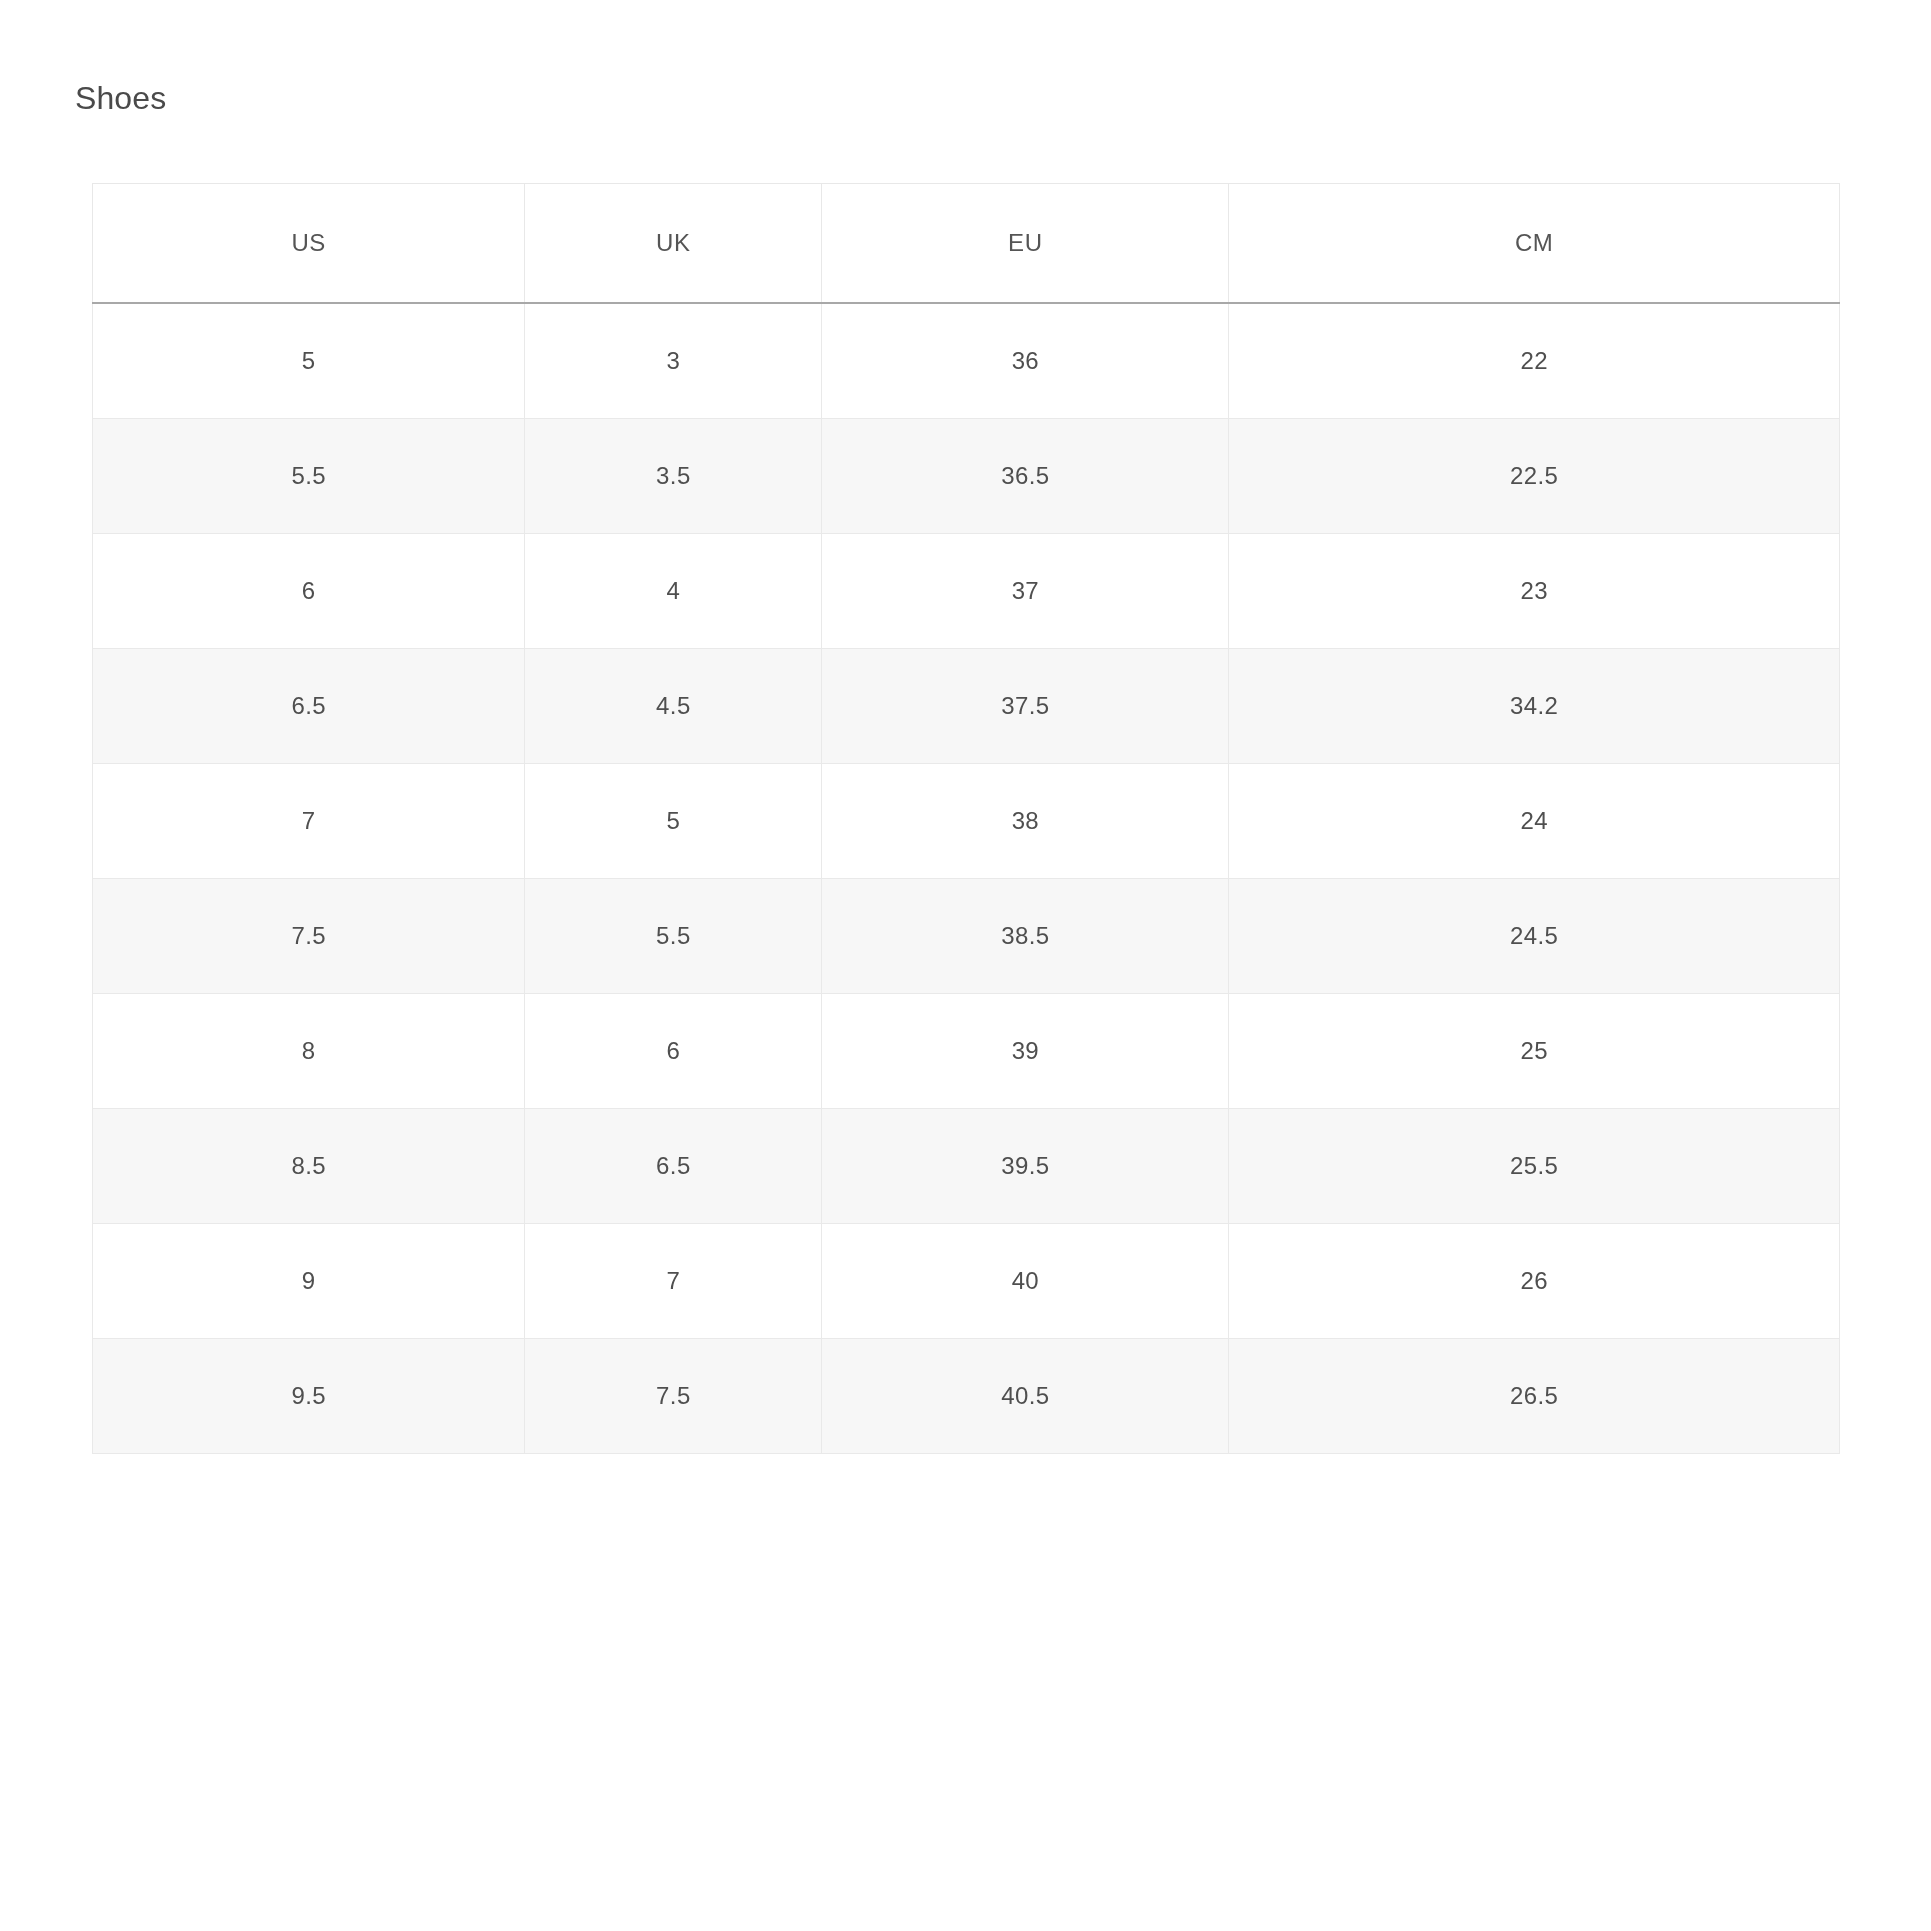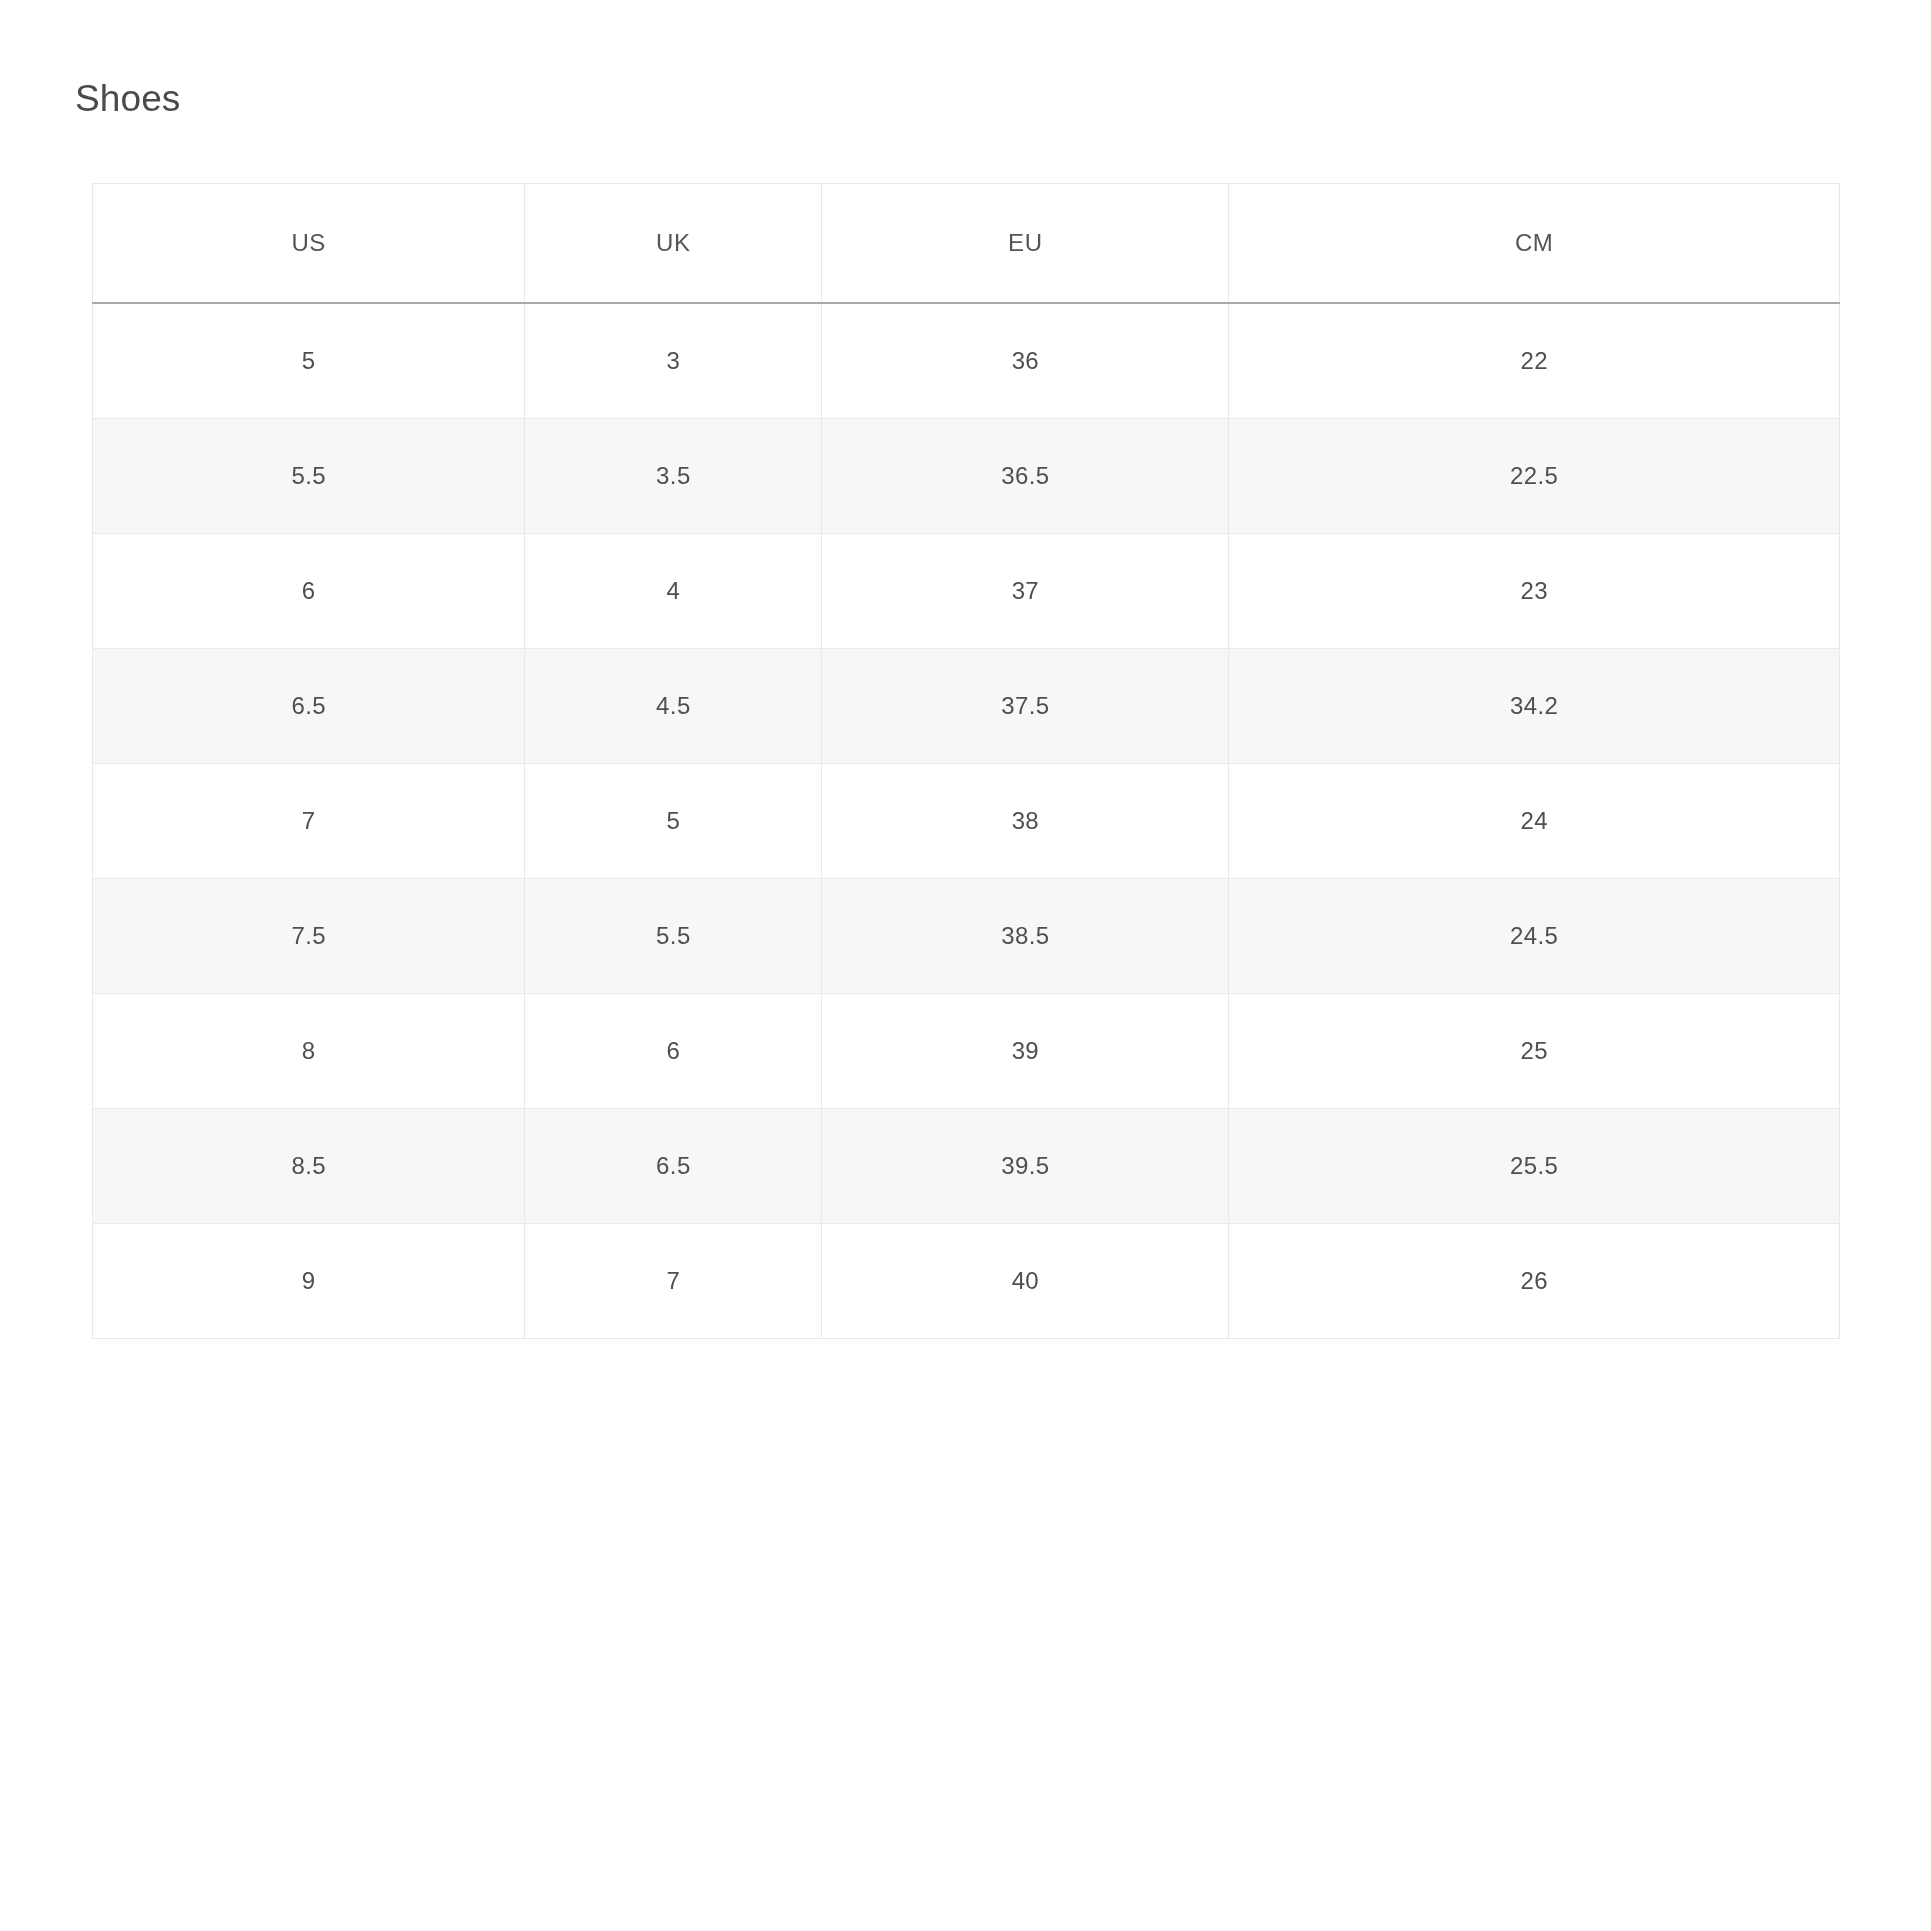--- a/index.html
+++ b/index.html
@@ -19,21 +19,21 @@
     width: 1931px;
     height: 1931px;
     box-sizing: border-box;
     background: #ffffff;
   }
 
   .page-title {
     position: absolute;
     left: 75px;
     top: 79px;
-    font-size: 37px;
+    font-size: 32px;
     line-height: 39px;
     font-weight: 400;
     color: #4a4a4a;
     letter-spacing: 0.1px;
     white-space: nowrap;
   }
 
   .size-table-wrap {
     position: absolute;
     left: 92px;
@@ -160,18 +160,24 @@
           <td>6.5</td>
           <td>39.5</td>
           <td>25.5</td>
         </tr>
         <tr>
           <td>9</td>
           <td>7</td>
           <td>40</td>
           <td>26</td>
         </tr>
+        <tr>
+          <td>9.5</td>
+          <td>7.5</td>
+          <td>40.5</td>
+          <td>26.5</td>
+        </tr>
       </tbody>
     </table>
   </div>
 
 </div>
 
 
 </body></html>

